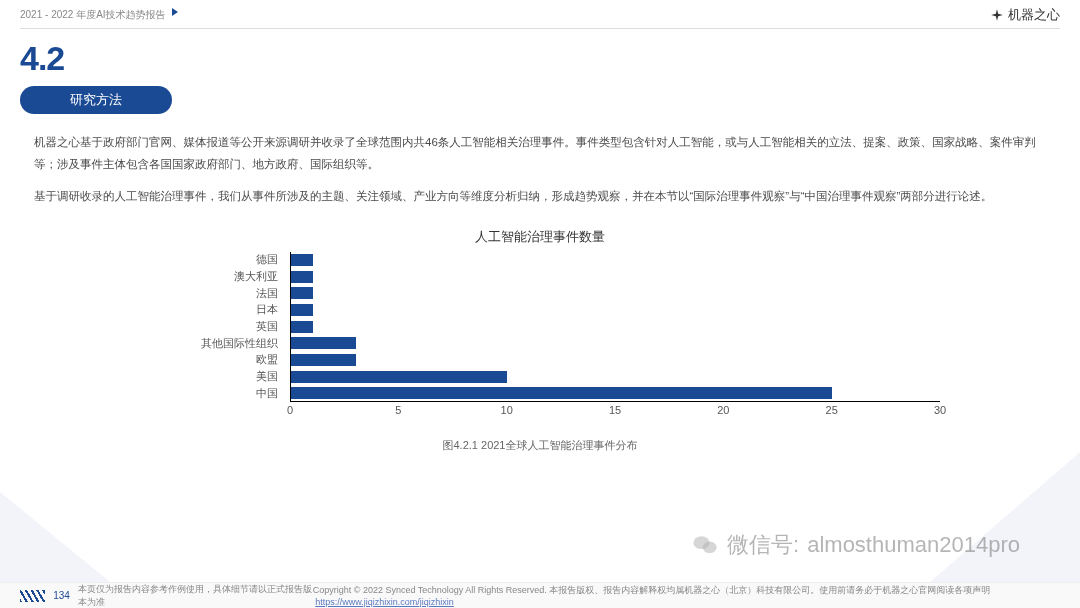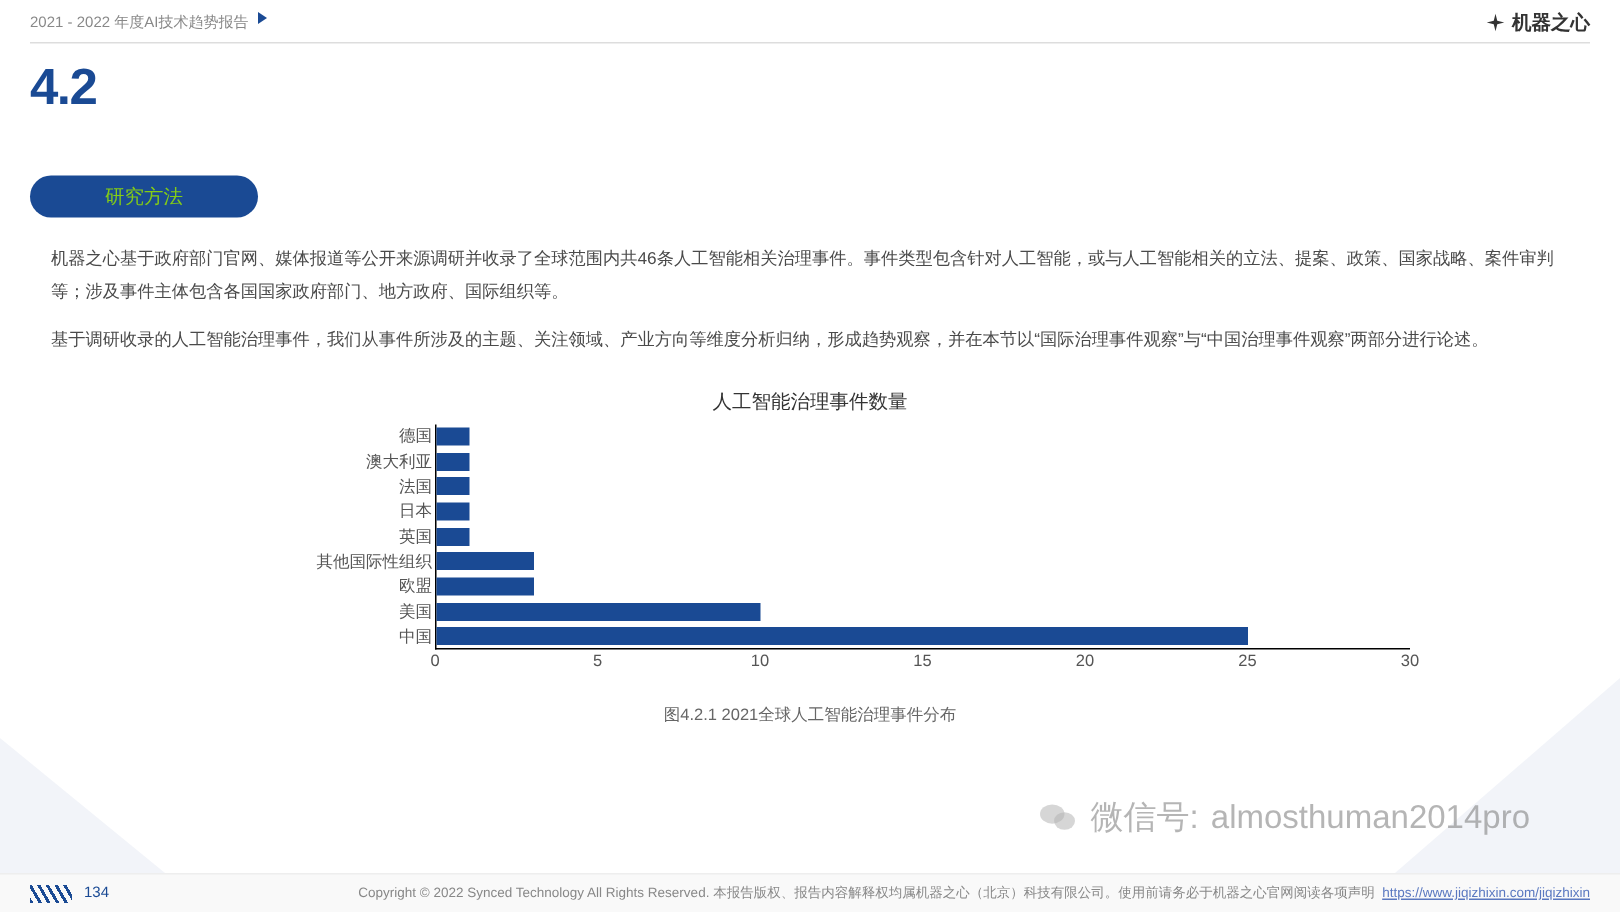--- a/index.html
+++ b/index.html
@@ -26,21 +26,21 @@
     }
     .top-strip .arrow {
       width: 0; height: 0;
       border-top: 4px solid transparent;
       border-bottom: 4px solid transparent;
       border-left: 6px solid #1a4a94;
     }
     .brand {
       font-size: 13px;
       color: #333;
-      font-weight: 700;
+      font-weight: 400;
       display: flex;
       align-items: center;
       gap: 4px;
     }
     .brand svg { width: 14px; height: 14px; }
     .divider {
       height: 1px;
       background: #ddd;
       margin: 0 20px 6px 20px;
     }
@@ -60,26 +60,25 @@
       font-size: 18px;
       font-weight: 600;
       color: #1a4a94;
     }
     .pill-row {
       padding: 0 20px 14px 20px;
     }
     .pill {
       display: inline-block;
       background: #1a4a94;
-      color: #84cc16;
+      color: #ffffff;
       font-size: 13px;
       font-weight: 500;
       padding: 5px 50px;
       border-radius: 14px;
-      margin-top: 31px;
     }
     .body-text {
       padding: 4px 34px 8px 34px;
       font-size: 11.5px;
       color: #4a4a4a;
       line-height: 1.9;
     }
     .body-text p { margin-bottom: 10px; }
     .chart-wrap {
       padding: 2px 60px 8px 60px;
@@ -99,21 +98,21 @@
     .y-labels {
       width: 90px;
       display: flex;
       flex-direction: column;
     }
     .y-labels > div {
       height: 16.5px;
       display: flex;
       align-items: center;
       justify-content: flex-end;
-      padding-right: 2px;
+      padding-right: 12px;
       font-size: 11px;
       color: #555;
     }
     .plot {
       flex: 1;
       position: relative;
       border-left: 1px solid #000;
       border-bottom: 1px solid #000;
       height: 150px;
     }
@@ -273,18 +272,19 @@
       <ellipse cx="16" cy="14" rx="6" ry="5" fill="currentColor"></ellipse>
     </svg>
   <span>微信号:</span>
   <span>almosthuman2014pro</span>
 </div>
 
 <div class="footer">
   <div class="left">
     <div class="hatch"></div>
     <span class="page-num">134</span>
+    <span>本页仅为报告内容参考作例使用，具体细节请以正式报告版本为准</span>
   </div>
   <div>
     <span>Copyright © 2022 Synced Technology  All Rights Reserved.  本报告版权、报告内容解释权均属机器之心（北京）科技有限公司。使用前请务必于机器之心官网阅读各项声明</span>
     &nbsp;<a href="#">https://www.jiqizhixin.com/jiqizhixin</a>
   </div>
 </div>
 
 </body></html>

